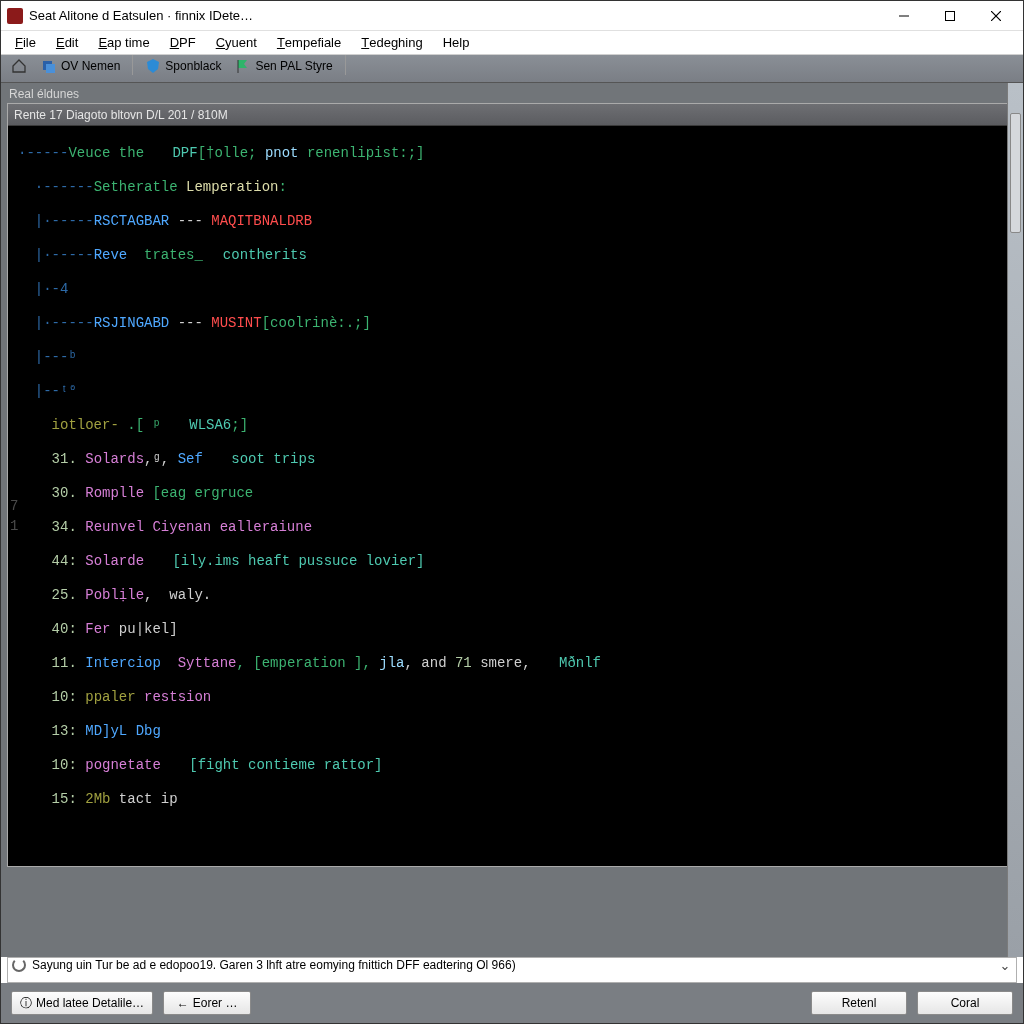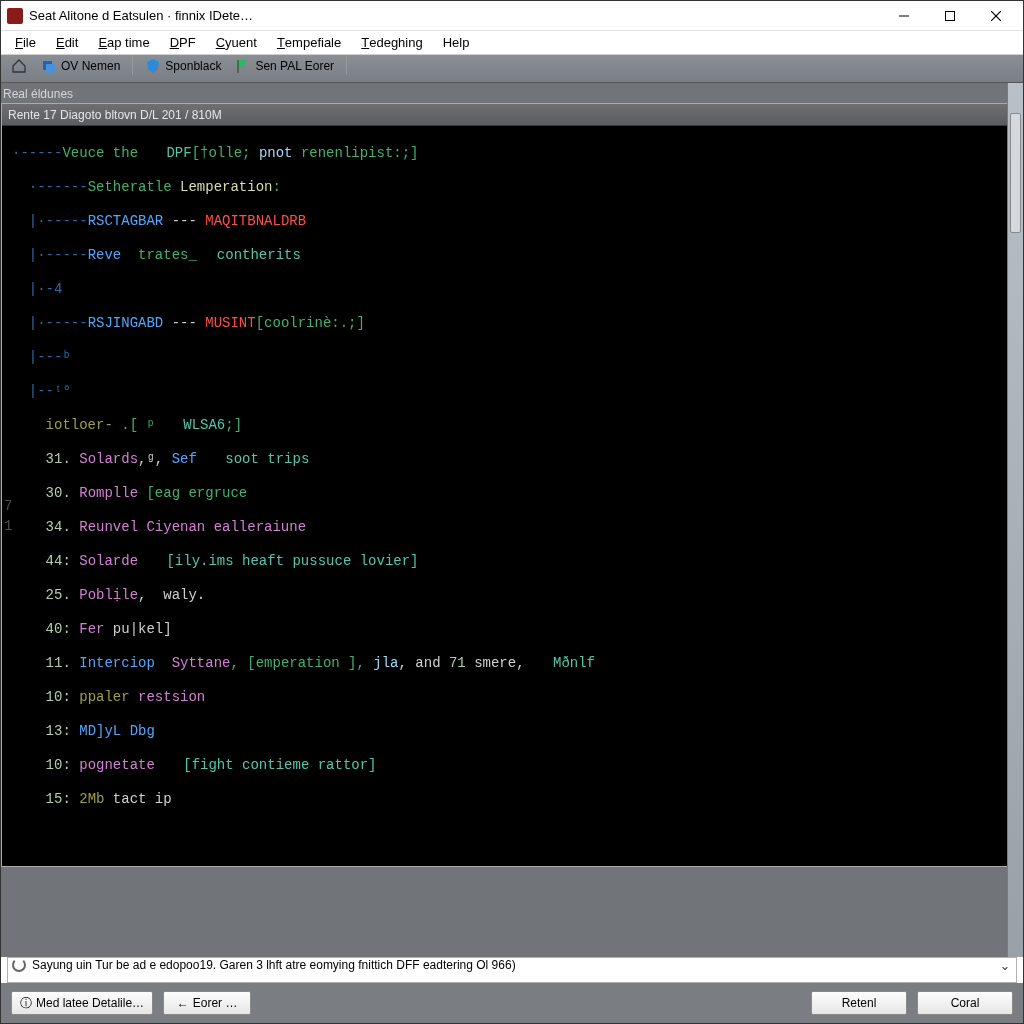--- a/index.html
+++ b/index.html
@@ -14,21 +14,21 @@
   
   .menubar { height: 24px; background: #fff; display: flex; align-items: stretch; padding: 0 4px; border-bottom: 1px solid #d0d0d0; }
   .menu-item { padding: 0 10px; display: flex; align-items: center; font-size: 13px; color: #000; }
   .menu-item .ul { text-decoration: underline; }
   
   .toolbar { height: 28px; background: linear-gradient(#8a8f96,#7a7e85); display: flex; align-items: flex-start; padding: 0 4px; gap: 2px; border-bottom: 1px solid #555; }
   .tool { height: 22px; display: flex; align-items: center; gap: 4px; padding: 0 6px; font-size: 12px; color: #000; border-radius: 2px; }
   .tool .ticon { width: 16px; height: 16px; display: flex; align-items: center; justify-content: center; }
   .toolbar .sep { width: 1px; height: 20px; background: #999; margin: 0 4px; }
   
-  .body-area { flex: 1; background: #717579; display: flex; flex-direction: column; padding: 0 6px 6px 0; position: relative; }
+  .body-area { flex: 1; background: #717579; display: flex; flex-direction: column; padding: 0 6px 6px 6px; position: relative; }
   .section-label { color: #d6d6d6; font-size: 12px; padding: 4px 2px 2px 2px; }
   .panel { flex: 0 0 auto; background: #22c55e; border: 1px solid #aaa; display: flex; flex-direction: column; }
   .panel-header { height: 22px; background: linear-gradient(#6e6f73,#5b5c60); color: #e6e6e6; font-size: 12px; display: flex; align-items: center; padding: 0 6px; border-bottom: 1px solid #3a3a3a; }
   .code-area { height: 740px; background: #000; font-family: "Consolas","Courier New",monospace; font-size: 14px; line-height: 17px; color: #ccc; padding: 2px 4px 4px 10px; white-space: pre; overflow: hidden; position: relative; }
   .codeline { height: 17px; }
   .codeline .guide { color: #2d6aa8; }
   .tok-kw   { color: #4fa8ff; }
   .tok-id   { color: #9cdcfe; }
   .tok-fn   { color: #dcdcaa; }
   .tok-num  { color: #b5cea8; }
@@ -139,21 +139,21 @@
         </span>
         <span>Sponblack</span>
       </div>
     <div class="tool">
         <span class="ticon">
           <svg viewBox="0 0 16 16">
             <path d="M3 2 L12 2 L9 6 L12 10 L3 10 Z" fill="#2fb46a"></path>
             <line x1="3" y1="2" x2="3" y2="15" stroke="#333"></line>
           </svg>
         </span>
-        <span>Sen PAL Eorer</span>
+        <span>Sen PAL Styre</span>
       </div>
     <div class="sep"></div>
   </div>
 
   <div class="body-area">
     <div class="section-label">Real éldunes</div>
 
     <div class="panel">
       <div class="panel-header">Rente 17 Diagoto bltovn D/L 201 / 810M</div>
       <div class="code-area">

